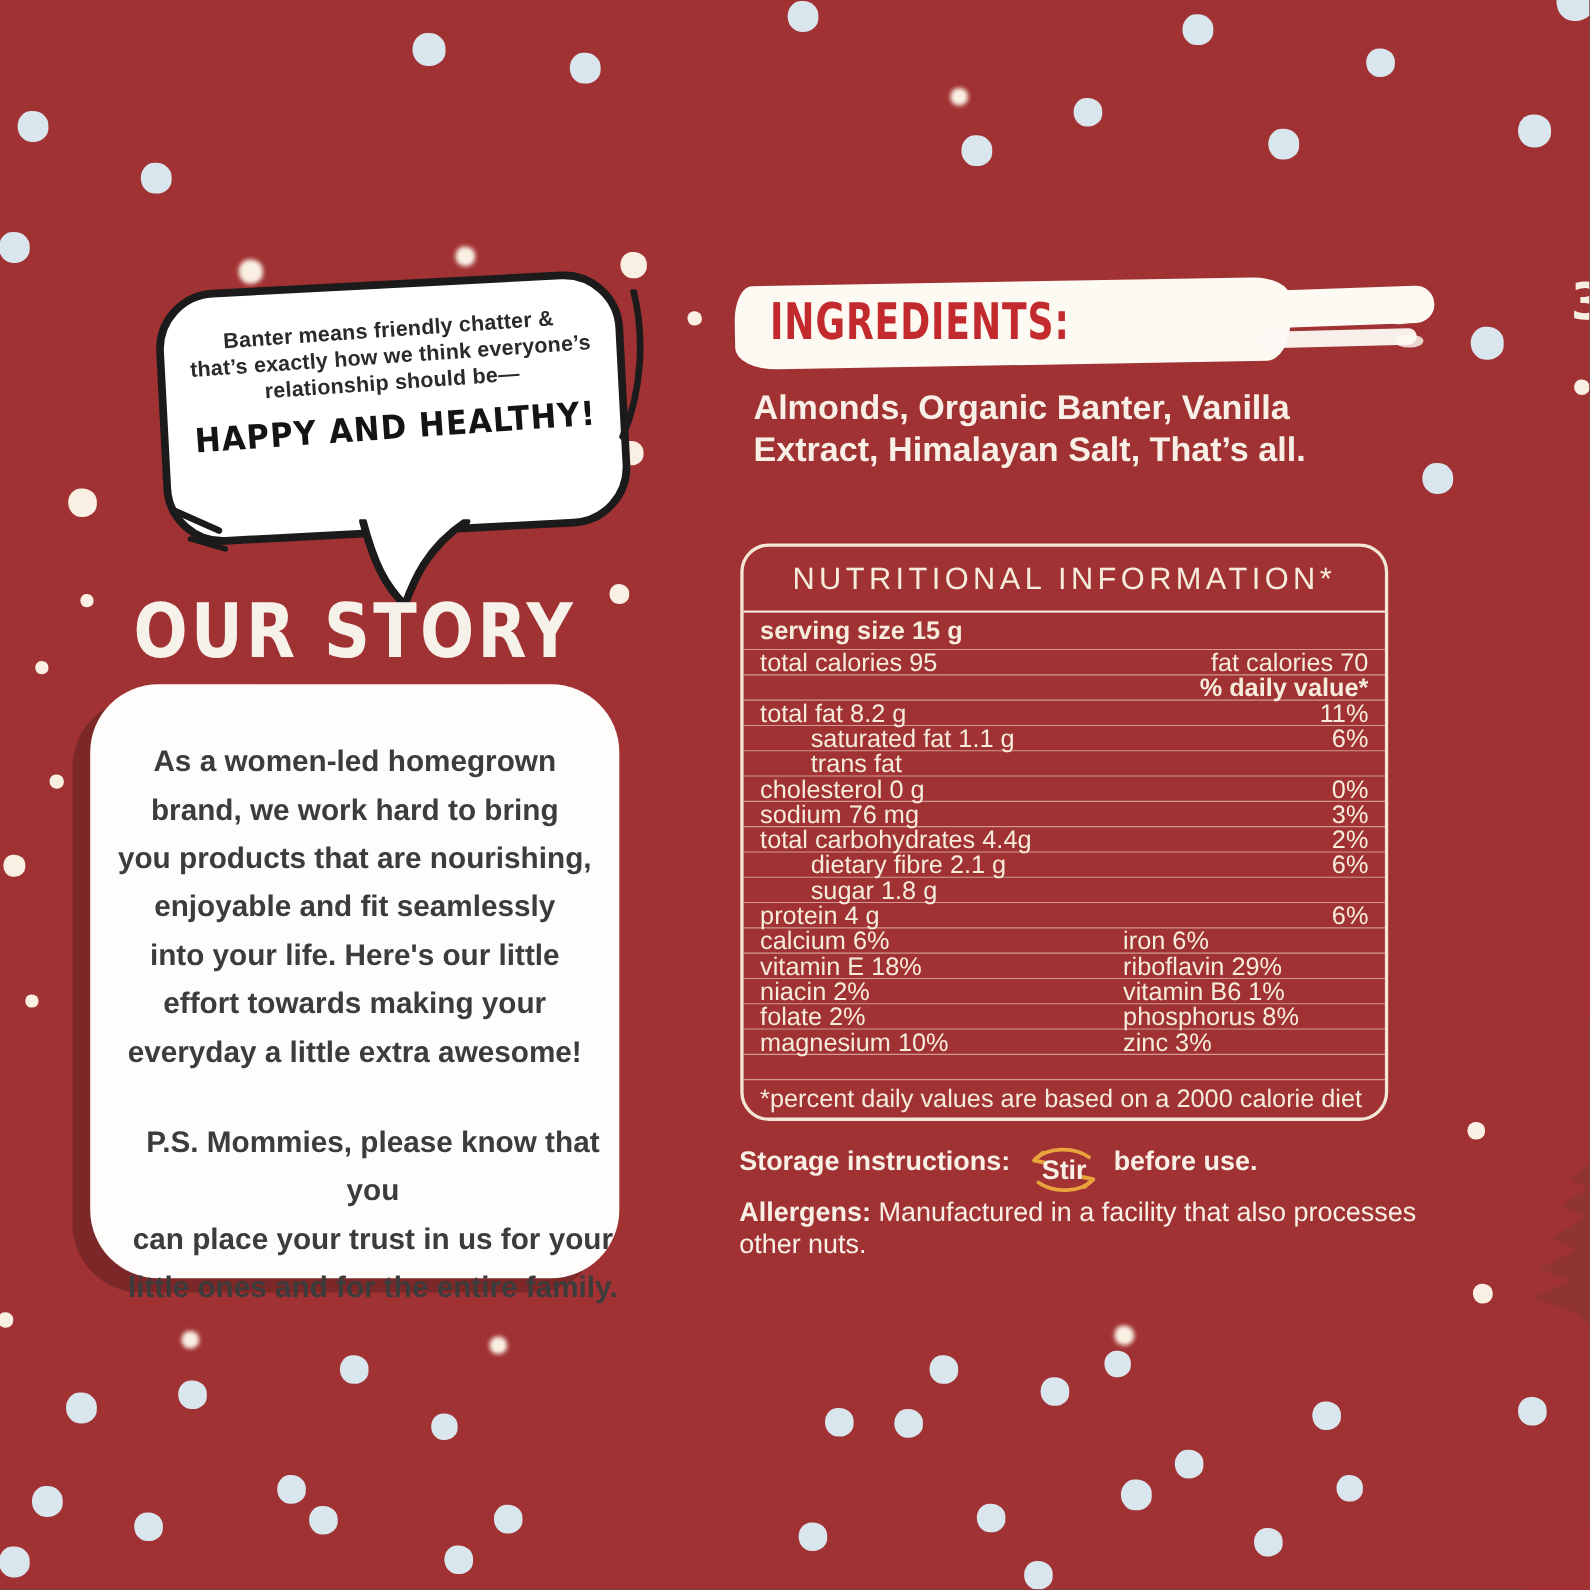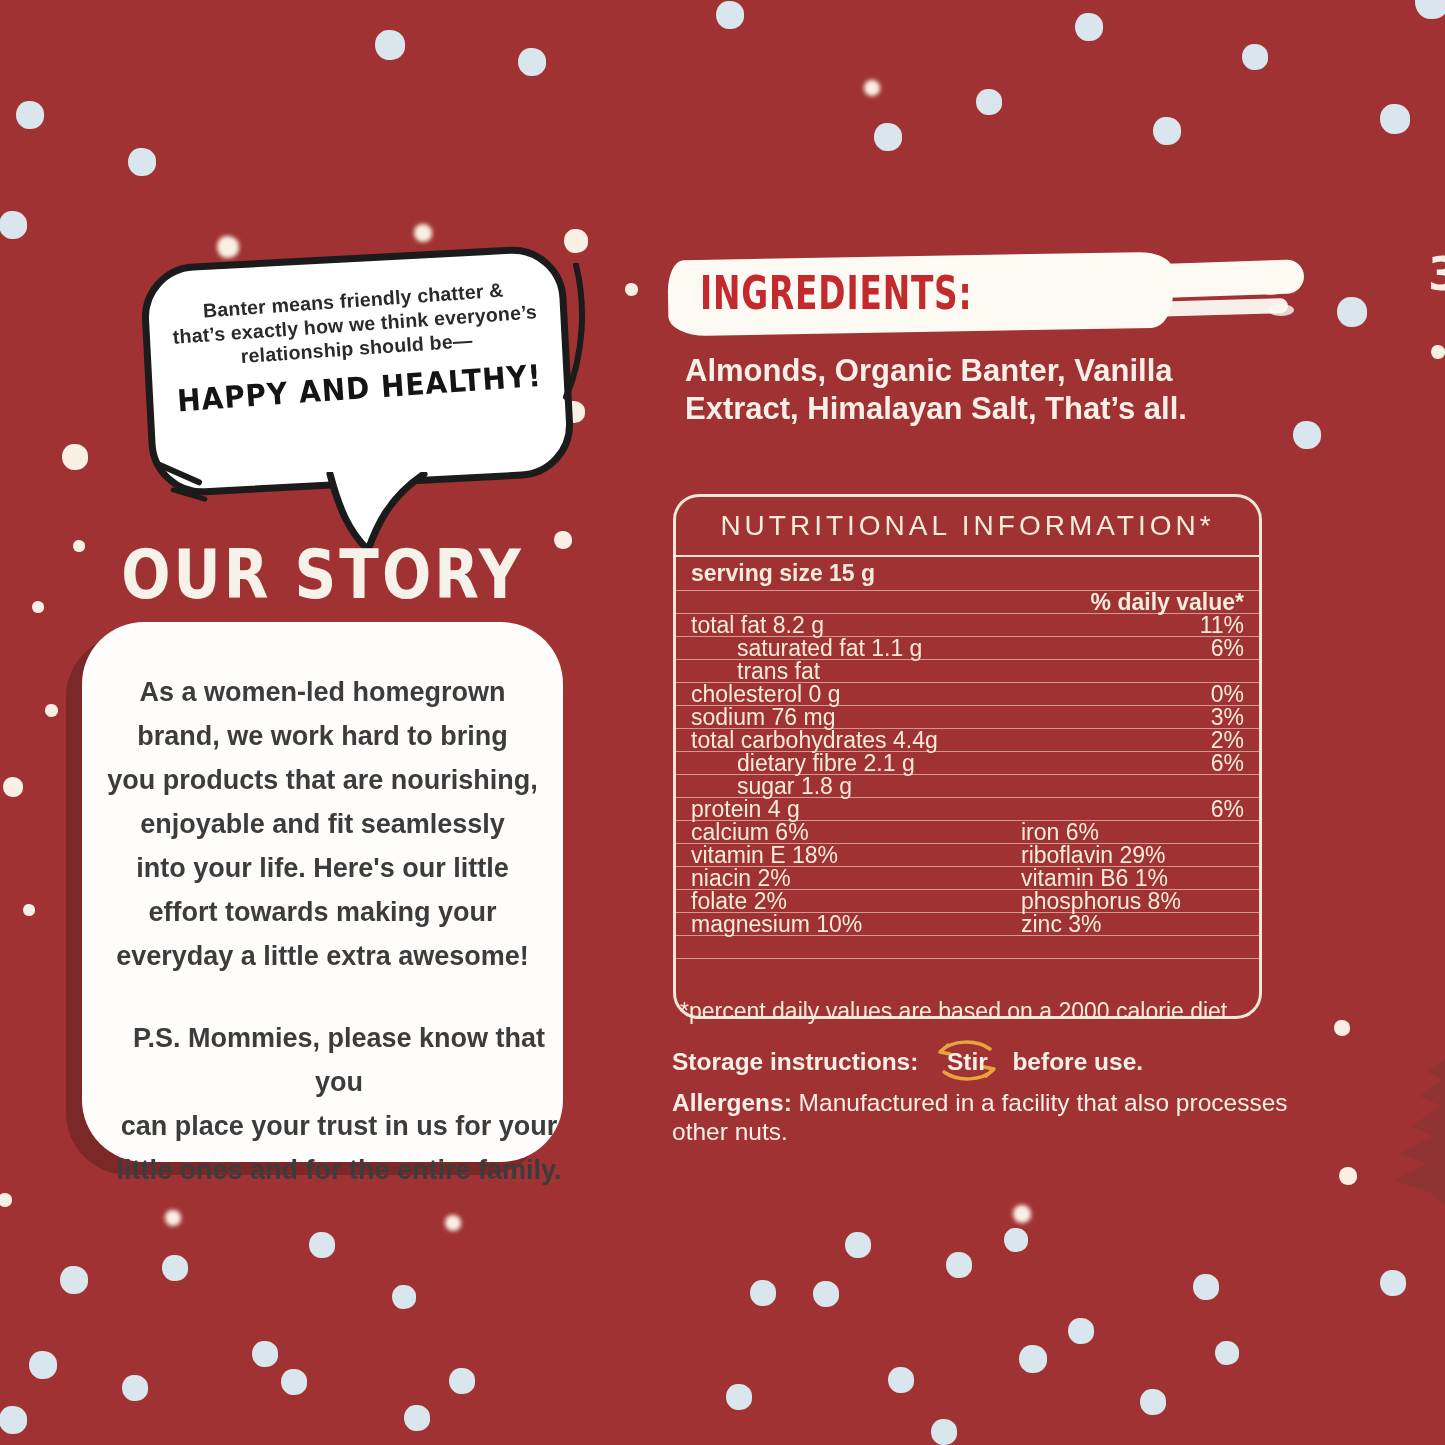--- a/index.html
+++ b/index.html
@@ -85,25 +85,25 @@
   }
   .nrow {
     position:relative; display:flex; align-items:center; justify-content:space-between;
     height:23px; padding:0 15px; font-size:23px;
     border-bottom:1px solid rgba(249,238,223,.55);
   }
   .nrow.tall { height:34px; }
   .nrow .ind { padding-left:46px; }
   .nrow .bold { font-weight:bold; }
   .nrow .mid { position:absolute; left:345px; }
-  .nfoot { height:33px; display:flex; align-items:center; padding:0 4px; font-size:23px;margin-top:36px; }
+  .nfoot { height:33px; display:flex; align-items:center; padding:0 15px; font-size:23px; }
 
   
   .storage { position:absolute; left:672px; top:1042px; width:670px; color:#F8F0E6; font-size:24.5px; line-height:29px; }
-  .storage .l1 { display:flex; align-items:center; height:38px; }
+  .storage .l1 { display:flex; align-items:flex-start; height:38px; }
   .storage .b { font-weight:bold; }
   .stir-wrap { position:relative; width:78px; height:44px; margin:0 6px 0 10px; display:flex; align-items:center; justify-content:center; }
   .stir-word { font-weight:bold; position:relative; z-index:2; }
   .stir-wrap svg { position:absolute; left:0; top:0; z-index:1; }
   .storage .body { white-space:pre-line; margin-top:3px; }
   .storage .allergens { margin-top:8px; width:648px; }
 
   
   .edge-glyph {
     position:absolute; left:1428px; top:247px; font-size:46px; font-weight:bold;
@@ -224,20 +224,24 @@
 Extract, Himalayan Salt, That’s all.</div>
 
   <div class="ntable">
     <div class="ntitle">NUTRITIONAL INFORMATION*</div>
     <div id="nrows">
         <div class="nrow tall">
           <span class="bold">serving size 15 g</span>
           <span class=""></span>
         </div>
         <div class="nrow">
+          <span class="">total calories 95</span>
+          <span class="">fat calories 70</span>
+        </div>
+        <div class="nrow">
           <span class=""></span>
           <span class="bold">% daily value*</span>
         </div>
         <div class="nrow">
           <span class="">total fat 8.2 g</span>
           <span class="">11%</span>
         </div>
         <div class="nrow">
           <span class="ind ">saturated fat 1.1 g</span>
           <span class="">6%</span>

